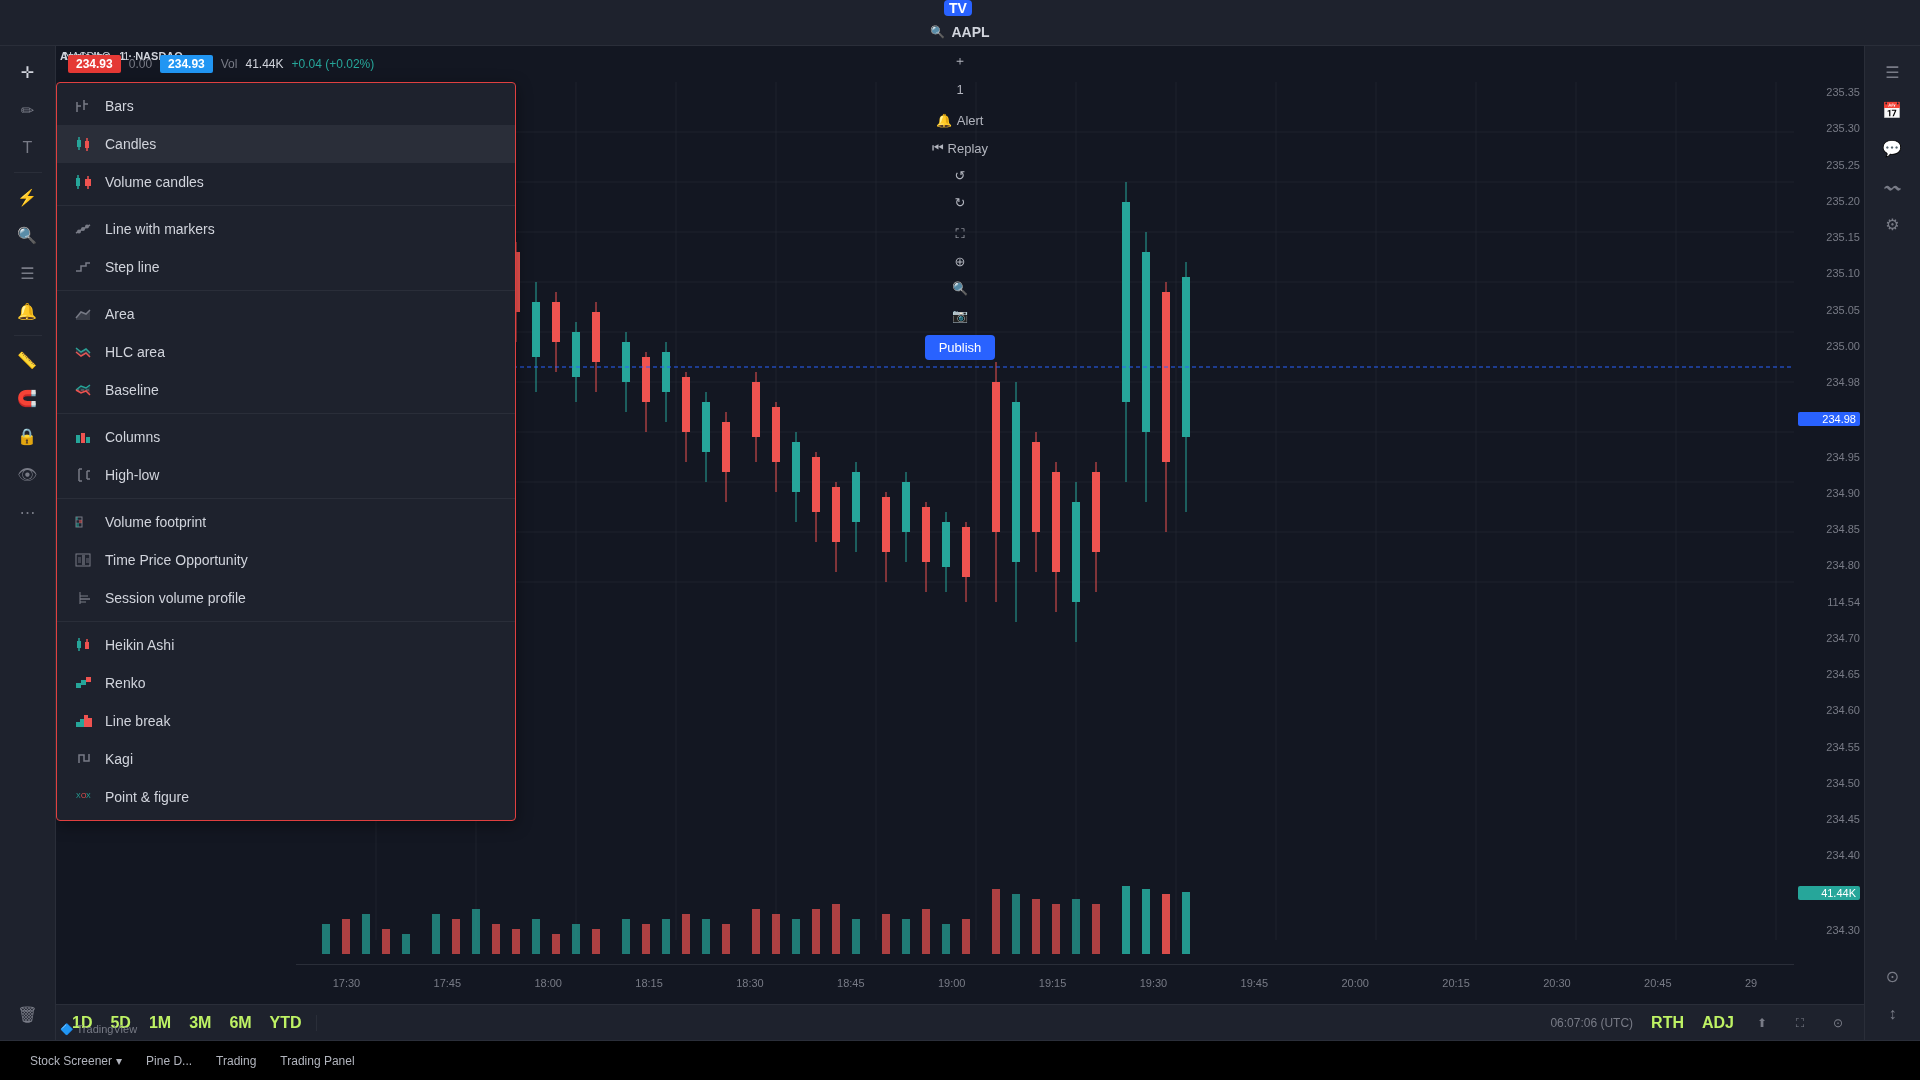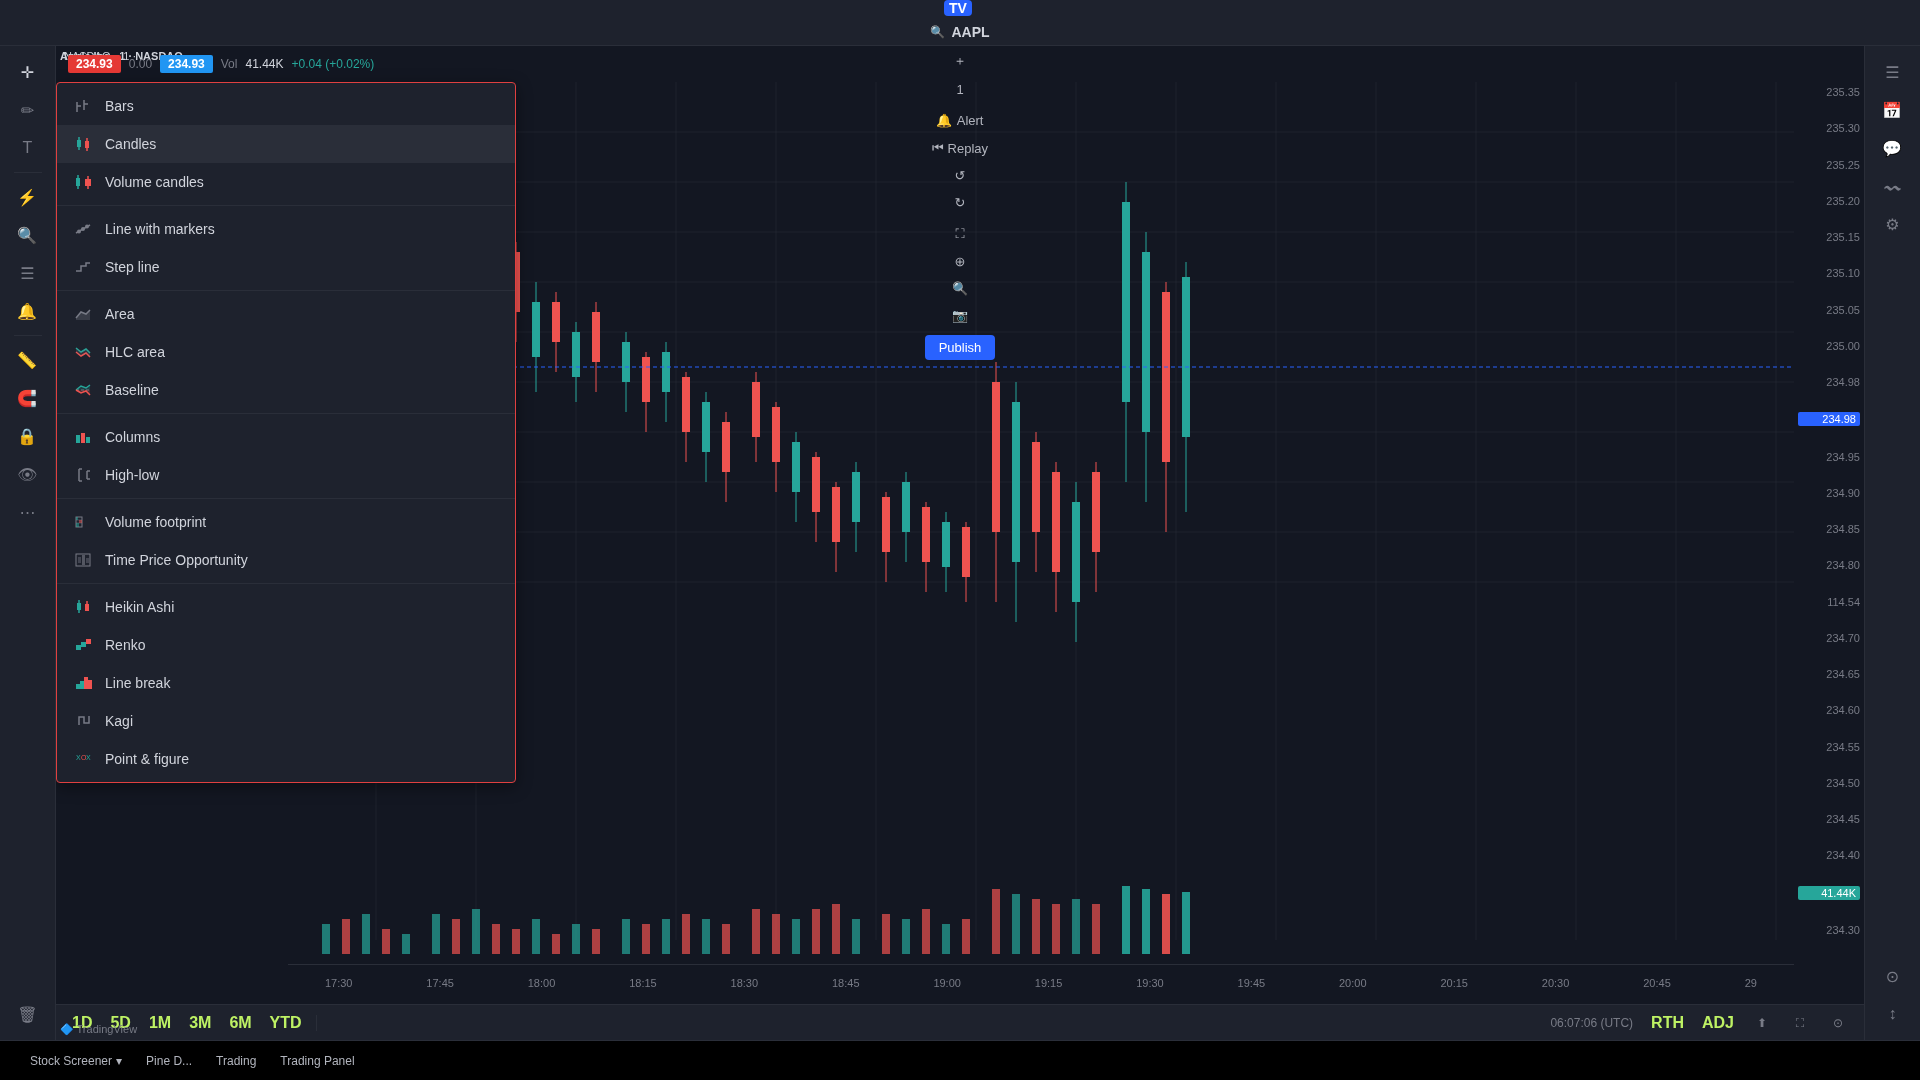--- a/index.html
+++ b/index.html
@@ -645,21 +645,21 @@
     <div class="price-tick">234.65</div>
     <div class="price-tick">234.60</div>
     <div class="price-tick">234.55</div>
     <div class="price-tick">234.50</div>
     <div class="price-tick">234.45</div>
     <div class="price-tick">234.40</div>
     <div class="price-tick green-hl">41.44K</div>
     <div class="price-tick">234.30</div>
   </div>
 
-  <div id="time-scale" style="position:absolute;bottom:40px;left:232px;right:70px;height:36px;display:flex;align-items:center;justify-content:space-around;border-top:1px solid #2a2e39;">
+  <div id="time-scale" style="position:absolute;bottom:40px;left:240px;right:70px;height:36px;display:flex;align-items:center;justify-content:space-around;border-top:1px solid #2a2e39;">
     <span class="time-tick">17:30</span>
     <span class="time-tick">17:45</span>
     <span class="time-tick">18:00</span>
     <span class="time-tick">18:15</span>
     <span class="time-tick">18:30</span>
     <span class="time-tick">18:45</span>
     <span class="time-tick">19:00</span>
     <span class="time-tick">19:15</span>
     <span class="time-tick">19:30</span>
     <span class="time-tick">19:45</span>
@@ -909,20 +909,31 @@
         <svg width="18" height="16" viewBox="0 0 18 16">
           <rect x="2" y="2" width="14" height="12" fill="none" stroke="#787b86" stroke-width="1"></rect>
           <rect x="4" y="5" width="3" height="6" fill="#787b86" opacity="0.4"></rect>
           <rect x="8" y="3" width="3" height="10" fill="#787b86" opacity="0.6"></rect>
           <rect x="12" y="6" width="3" height="5" fill="#787b86" opacity="0.4"></rect>
         </svg>
       </span>
       <span>Time Price Opportunity</span>
     </div>
 
+    <div class="menu-item">
+      <span class="menu-item-icon">
+        <svg width="18" height="16" viewBox="0 0 18 16">
+          <line x1="6" y1="2" x2="6" y2="14" stroke="#787b86" stroke-width="1"></line>
+          <rect x="6" y="5" width="8" height="2" fill="#787b86" opacity="0.5"></rect>
+          <rect x="6" y="8" width="10" height="2" fill="#787b86" opacity="0.7"></rect>
+          <rect x="6" y="11" width="6" height="2" fill="#787b86" opacity="0.5"></rect>
+        </svg>
+      </span>
+      <span>Session volume profile</span>
+    </div>
 
     <div class="menu-sep"></div>
 
     <div class="menu-item">
       <span class="menu-item-icon">
         <svg width="18" height="16" viewBox="0 0 18 16">
           <line x1="5" y1="1" x2="5" y2="4" stroke="#26a69a" stroke-width="1.5"></line>
           <rect x="3" y="4" width="4" height="7" fill="#26a69a"></rect>
           <line x1="5" y1="11" x2="5" y2="14" stroke="#26a69a" stroke-width="1.5"></line>
           <line x1="13" y1="2" x2="13" y2="5" stroke="#ef5350" stroke-width="1.5"></line>

